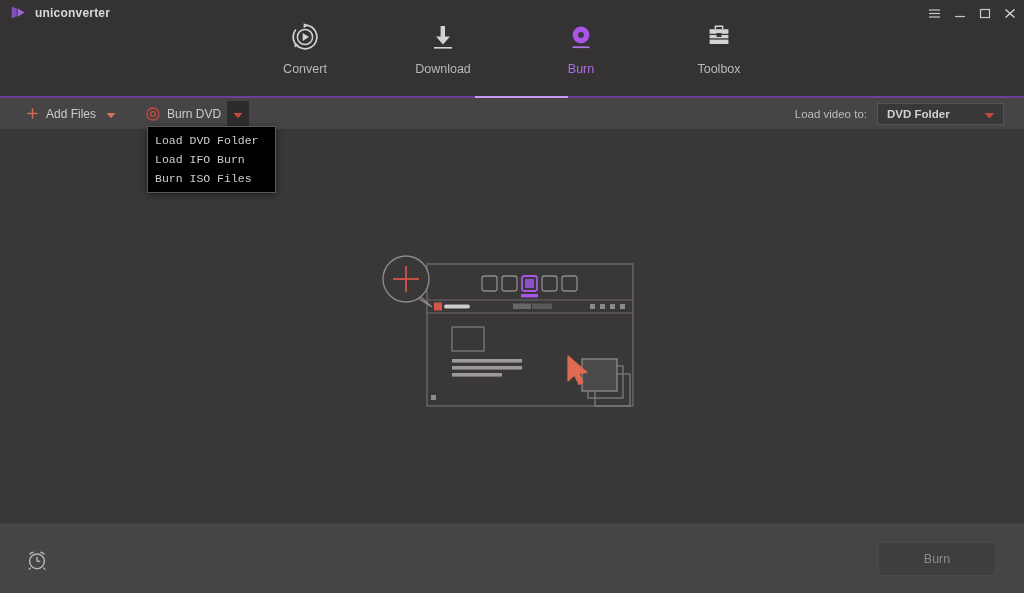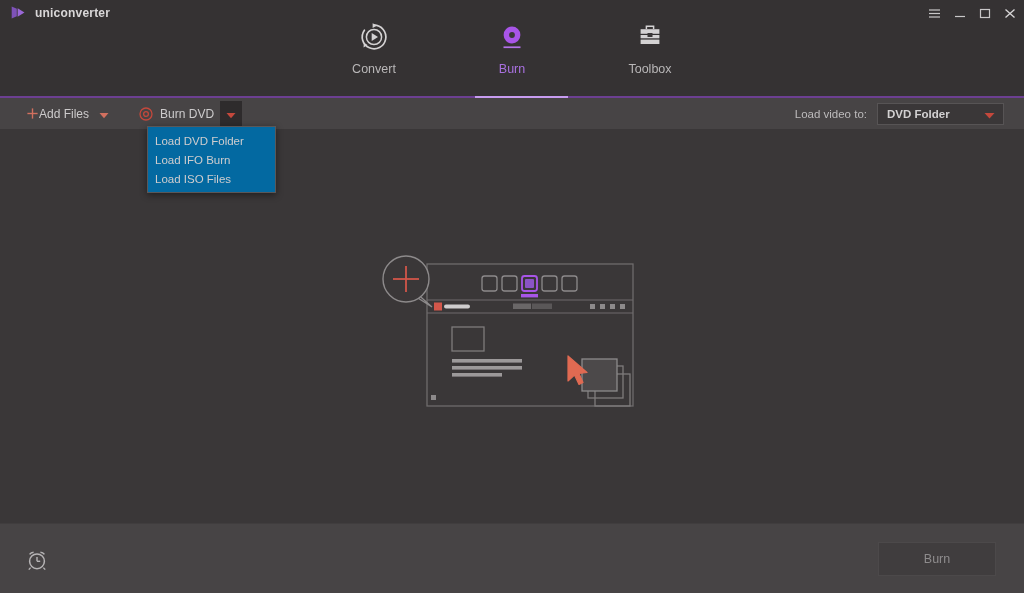--- a/index.html
+++ b/index.html
@@ -40,43 +40,44 @@
   .active-underline {
     position: absolute; bottom: -2px; left: 475px; width: 93px; height: 2px; background: #c79cf0;
   }
 
   
   .toolbar {
     position: absolute; top: 98px; left: 0; width: 1024px; height: 31px;
     background: #474445;
   }
   .tb-left { position: absolute; left: 22px; top: 0; height: 31px; display: flex; align-items: center; }
-  .addfiles { display: flex; align-items: center; cursor: pointer; padding: 0 4px; height: 31px; }
+  .addfiles { display: flex; align-items: center; gap: 7px; cursor: pointer; padding: 0 4px; height: 31px; }
   .plus-icon { width: 13px; height: 13px; display: block; }
   .tb-text { font-size: 12px; color: #cdcbcc; }
   .caret-btn { width: 22px; height: 31px; display: flex; align-items: center; justify-content: center; cursor: pointer; }
   .caret-btn.pressed { background: #2e2b2c; height: 25px; margin-left: 4px; }
   .loaddvd { display: flex; align-items: center; gap: 7px; cursor: pointer; margin-left: 22px; height: 31px; padding: 0 2px;}
   .dvd-icon { width: 14px; height: 14px; display: block; }
 
   .tb-right { position: absolute; right: 20px; top: 0; height: 31px; display: flex; align-items: center; gap: 10px; }
   .burnto-label { font-size: 11.5px; color: #bdbbbc; }
   .select {
     width: 127px; height: 22px; background: #3a3738; border: 1px solid #575455;
     display: flex; align-items: center; justify-content: space-between;
     padding: 0 8px 0 9px; cursor: pointer;
   }
   .select-value { font-size: 11.5px; color: #d3d1d2; font-weight: bold; }
 
   
   .dropdown {
     position: absolute; top: 126px; left: 147px; width: 129px;
-    background: #0369a1; border: 1px solid #5a5758;
+    background: #000000; border: 1px solid #5a5758;
     padding: 4px 0; z-index: 40;
     box-shadow: 0 2px 7px rgba(0,0,0,.45);
+    font-family: Liberation Mono, monospace;
   }
   .ddrow { height: 19px; display: flex; align-items: center; padding-left: 7px; cursor: pointer; }
   .ddtext { font-size: 11.5px; color: #cfcdce; }
 
   
   .content { position: absolute; top: 129px; left: 0; width: 1024px; height: 394px; background: #3a3738; }
   .placeholder { position: absolute; left: 382px; top: 122px; }
 
   
   .footer {
@@ -148,20 +149,30 @@
             <path d="M15 3.2 A11.8 11.8 0 1 1 5.4 8.2" fill="none" stroke="#d4d2d3" stroke-width="1.7" stroke-linecap="round"></path>
             <polygon points="13.6,1.2 18.2,3.6 13.6,6" fill="#d4d2d3"></polygon>
             <polygon points="8.6,23 4.5,25.6 4.8,20.8" fill="#d4d2d3"></polygon>
             <circle cx="15" cy="15" r="7.6" fill="none" stroke="#d4d2d3" stroke-width="1.5"></circle>
             <polygon points="12.7,11 12.7,19 19,15" fill="#d4d2d3"></polygon>
           </svg>
         </span>
         <span class="navlabel">Convert</span>
       </div>
 
+      <div class="navtab">
+        <span class="navicon">
+          <svg width="30" height="30" viewBox="0 0 30 30">
+            <rect x="12.6" y="4" width="4.4" height="12" fill="#d4d2d3"></rect>
+            <polygon points="8,14.4 22,14.4 15,22.6" fill="#d4d2d3"></polygon>
+            <rect x="6" y="25" width="18" height="1.6" fill="#d4d2d3"></rect>
+          </svg>
+        </span>
+        <span class="navlabel">Download</span>
+      </div>
 
       <div class="navtab active">
         <span class="navicon">
           <svg width="30" height="30" viewBox="0 0 30 30">
             <circle cx="15" cy="13" r="8.4" fill="#a855e8"></circle>
             <circle cx="15" cy="13" r="2.9" fill="#3a3738"></circle>
             <rect x="6.5" y="24.4" width="17" height="1.7" fill="#b373e8"></rect>
           </svg>
         </span>
         <span class="navlabel">Burn</span>
@@ -242,21 +253,21 @@
   </div>
 
   <div class="dropdown">
     <div class="ddrow">
       <span class="ddtext">Load DVD Folder</span>
     </div>
     <div class="ddrow">
       <span class="ddtext">Load IFO Burn</span>
     </div>
     <div class="ddrow">
-      <span class="ddtext">Load ISO Files</span>
+      <span class="ddtext">Burn ISO Files</span>
     </div>
   </div>
 
   <div class="content">
     <div class="placeholder">
       <svg width="262" height="160" viewBox="0 0 262 160">
 
         <rect x="45" y="13" width="206" height="142" fill="none" stroke="#6e6b6c" stroke-width="1.3"></rect>
 
         <rect x="100" y="25" width="15" height="15" rx="2.5" fill="none" stroke="#8d8a8b" stroke-width="1.3"></rect>

